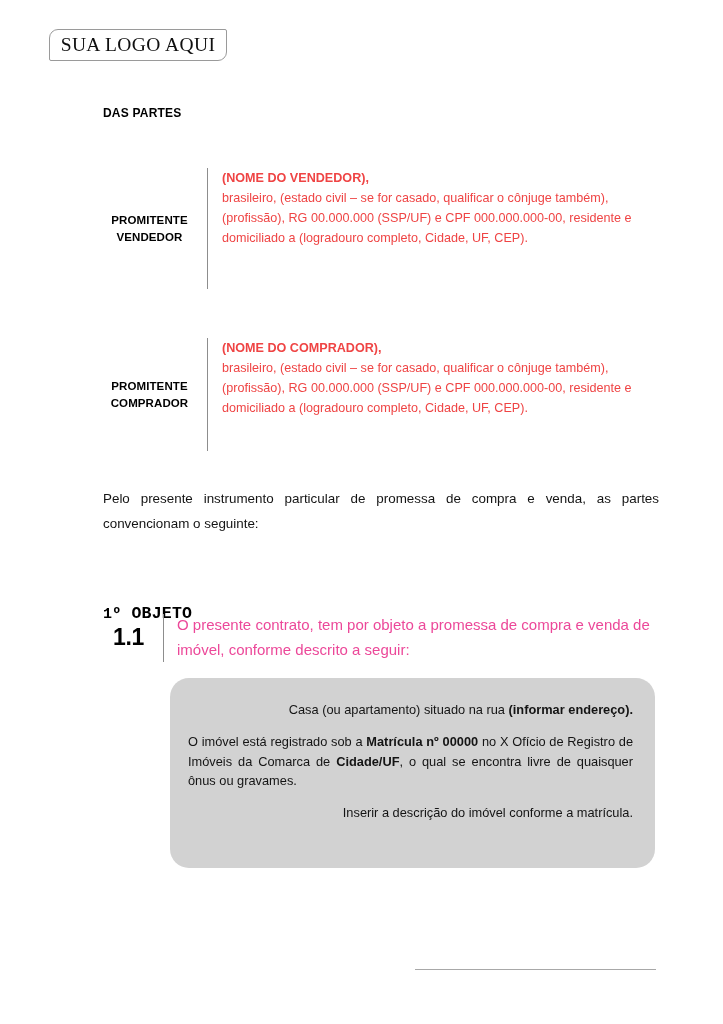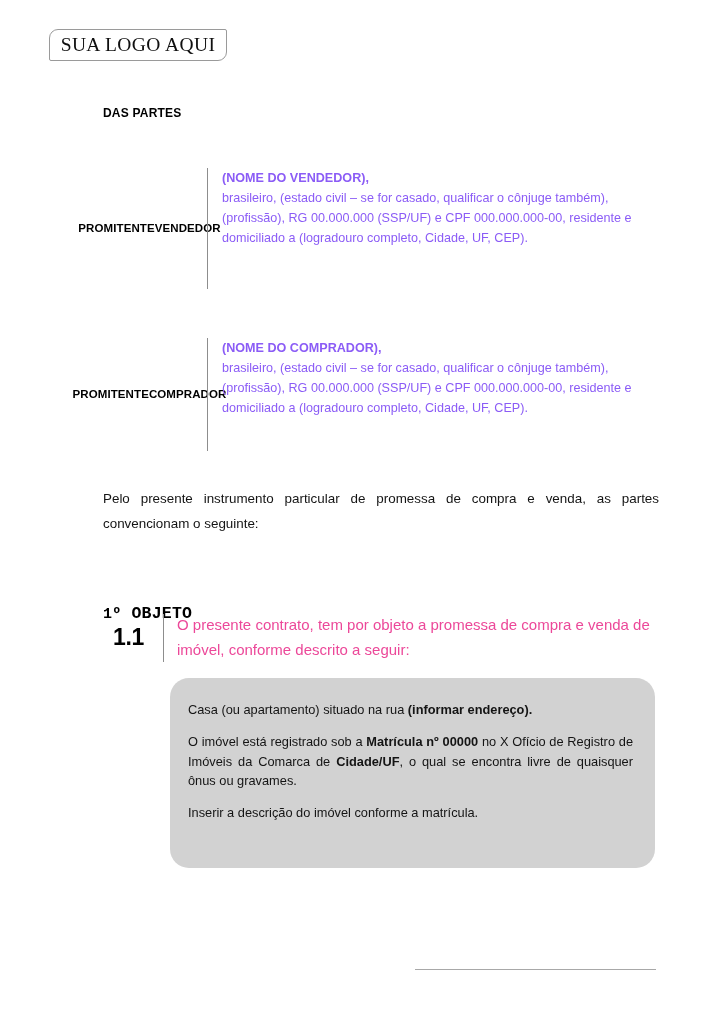--- a/index.html
+++ b/index.html
@@ -64,20 +64,21 @@
     align-items: stretch;
   }
   #party-vendedor  { left: 103px; top: 168px; width: 555px; }
   #party-comprador { left: 103px; top: 338px; width: 555px; }
 
   .party-label {
     width: 104px;
     padding-right: 11px;
     box-sizing: border-box;
     display: flex;
+    flex-direction: column;
     justify-content: center;
     align-items: center;
     text-align: center;
     font-size: 11.5px;
     font-weight: bold;
     line-height: 1.45;
     letter-spacing: 0.1px;
     color: #000000;
   }
   .party-rule {
@@ -85,21 +86,21 @@
     background: #8d8d8d;
     flex: none;
   }
   #party-vendedor  .party-rule { height: 121px; }
   #party-comprador .party-rule { height: 113px; }
 
   .party-body {
     padding-left: 14px;
     font-size: 12.6px;
     line-height: 1.6;
-    color: #8b5cf6;
+    color: #ef4444;
     flex: 1;
   }
   .party-body .name { font-weight: bold; display: block; }
 
   
   #intro-paragraph {
     position: absolute;
     left: 103px;
     top: 487px;
     width: 556px;
@@ -160,21 +161,21 @@
   }
   #callout-box p {
     margin: 0 0 12px 0;
     font-size: 12.8px;
     line-height: 1.55;
     color: #141414;
     text-align: justify;
   }
   #callout-box p:last-child { margin-bottom: 0; }
   #callout-box b { font-weight: bold; }
-  #callout-box .no-justify { text-align: left; }
+  #callout-box .no-justify { text-align: right; }
 
   
   #footer-rule {
     position: absolute;
     left: 415px;
     top: 969px;
     width: 241px;
     height: 1px;
     background: #a8a8a8;
   }

